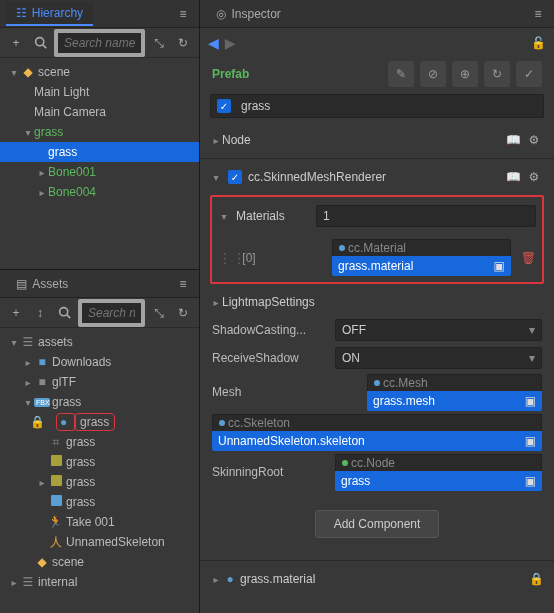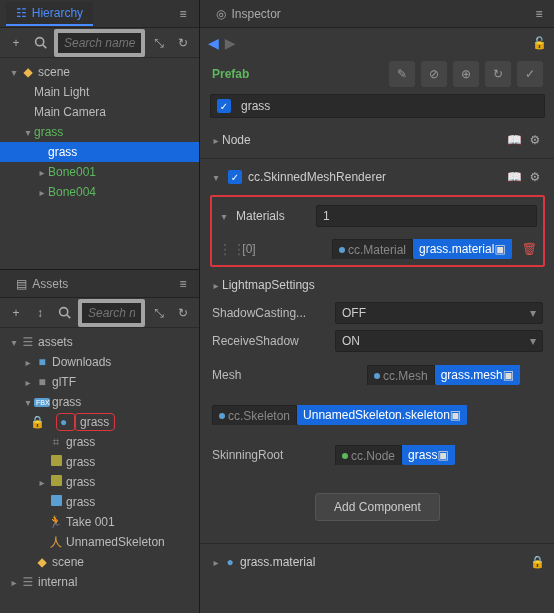--- a/index.html
+++ b/index.html
@@ -32,21 +32,21 @@
 .sq-btn { width: 26px; height: 26px; background: #454545; border-radius: 3px; display: flex; align-items: center; justify-content: center; color: #999; cursor: pointer; }
 .name-row { display: flex; align-items: center; margin: 4px 10px 8px; background: #2a2a2a; border: 1px solid #222; border-radius: 2px; height: 24px; }
 .checkbox { width: 14px; height: 14px; background: #1668dc; border-radius: 2px; display: flex; align-items: center; justify-content: center; color: #fff; font-size: 10px; margin: 0 6px; }
 .name-input { background: transparent; border: none; color: #ccc; flex: 1; padding: 0 4px; outline: none; }
 .comp-header { display: flex; align-items: center; height: 28px; padding: 0 10px; cursor: pointer; }
 .comp-title { flex: 1; color: #ccc; }
 .red-box { border: 2px solid #d9363e; margin: 4px 10px; border-radius: 2px; padding: 6px; background: #383838; }
 .prop-row { display: flex; align-items: center; height: 28px; padding: 0 12px; gap: 8px; }
 .prop-label { width: 115px; color: #bbb; }
 .prop-field { flex: 1; background: #2a2a2a; border: 1px solid #222; height: 22px; display: flex; align-items: center; padding: 0 6px; color: #ccc; border-radius: 2px; }
-.asset-slot { flex: 1; display: flex; flex-direction: row; }
+.asset-slot { flex: 1; display: flex; flex-direction: column; }
 .asset-type { background: #2a2a2a; border: 1px solid #222; border-bottom: none; font-size: 10px; color: #888; padding: 1px 6px; border-radius: 2px 2px 0 0; display: flex; align-items: center; gap: 3px; }
 .asset-value { background: #1668dc; color: #fff; padding: 3px 6px; border-radius: 0 0 2px 2px; display: flex; align-items: center; font-size: 12px; }
 .asset-value .mini-icon { margin-left: auto; color: #ddd; cursor: pointer; }
 .slot-idx { width: 30px; color: #999; text-align: center; }
 .del-icon { color: #d9534f; cursor: pointer; margin-left: 6px; }
 .drag-handle { color: #666; width: 12px; font-size: 14px; }
 .materials-row { display: flex; align-items: center; height: 26px; gap: 8px; margin-bottom: 10px; }
 .mat-label { color: #ccc; width: 90px; display: flex; align-items: center; gap: 6px; }
 .mat-count { background: #2a2a2a; border: 1px solid #222; flex: 1; height: 22px; padding: 0 6px; color: #ccc; border-radius: 2px; display: flex; align-items: center; }
 .mat-item-row { display: flex; align-items: center; gap: 4px; }

